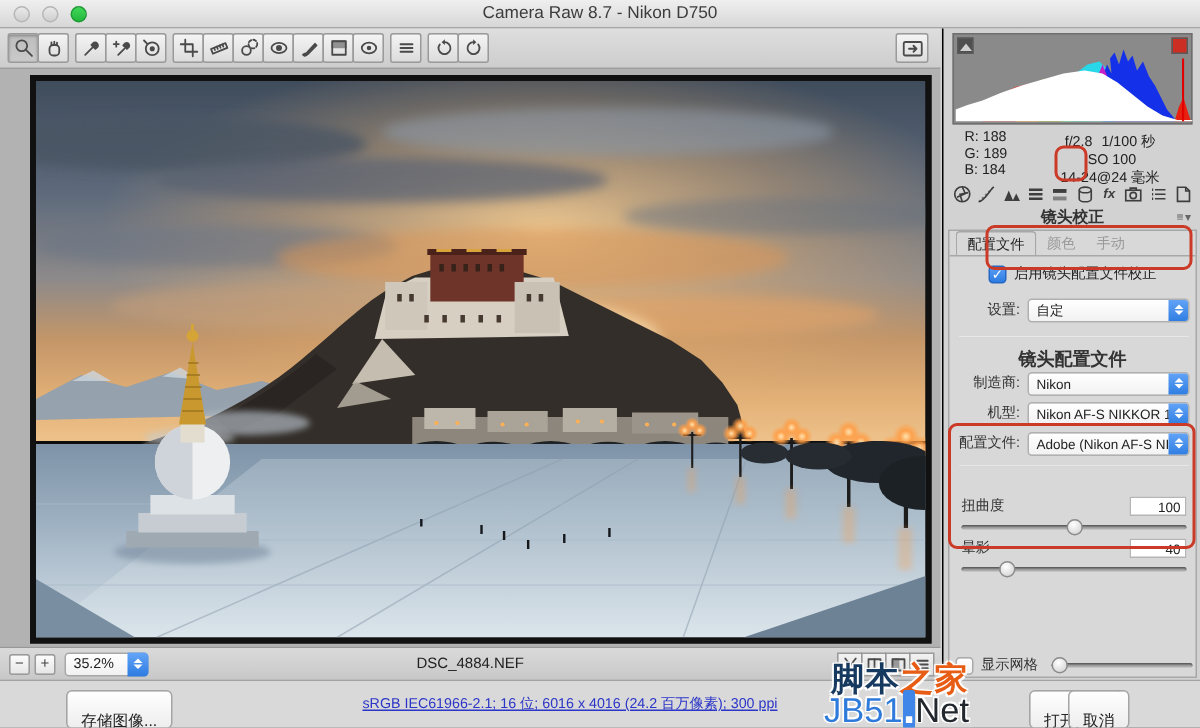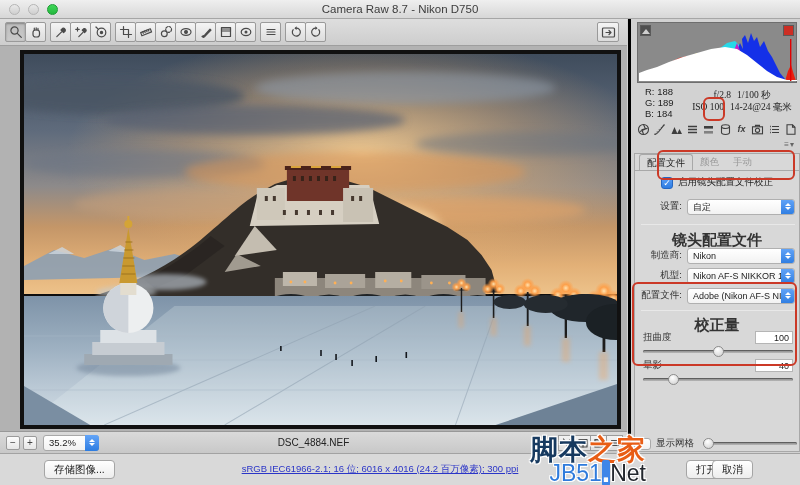--- a/index.html
+++ b/index.html
@@ -56,41 +56,41 @@
   .filename { position:absolute; left:0; right:0; text-align:center; font-size:10px; color:#222; }
   .previewbtns { position:absolute; right:4px; top:3px; display:flex; }
   .pbtn { width:17px; height:16px; border:1px solid #9a9a9a; margin-left:-1px;
     background:linear-gradient(#f2f2f2,#dedede); display:flex; align-items:center; justify-content:center; }
 
   
   .bottombar { position:absolute; top:453px; left:0; width:800px; height:32px;
     background:#d9d9d9; border-top:1px solid #a2a2a2; }
   .macbtn { position:absolute; height:19px; border:1px solid #a5a5a5; border-radius:4px;
     background:linear-gradient(#ffffff,#ededed); font-size:10.5px; color:#222;
-    padding:0 9px; line-height:17px; text-align:center; }
+    padding:12px 9px; line-height:17px; text-align:center; }
   .save-btn { left:44px; top:6px; }
   .open-btn { left:686px; top:6px; }
   .cancel-btn { left:712px; top:6px; }
   .info-link { position:absolute; left:120px; width:520px; top:9px; text-align:center;
     font-size:9.5px; color:#2b35c7; text-decoration:underline; }
 
   
   .sidebar { position:absolute; top:19px; left:628px; width:172px; height:434px;
-    background:#d2d2d2; border-left:3px solid #000000; }
+    background:#d2d2d2; border-left:1px solid #000000; }
   .histbox { position:absolute; top:3px; left:6px; width:160px; height:61px;
     background:#8a8a8a; border:1px solid #6e6e6e; }
   .histbox svg { position:absolute; bottom:1px; left:1px; }
   .clip { position:absolute; top:2px; width:11px; height:11px; border:1px solid #5a5a5a; }
   .clip.shadow { left:2px; background:#4f4f4f; }
   .clip.shadow:after { content:""; position:absolute; left:1px; top:3px; width:0; height:0;
     border-left:4px solid transparent; border-right:4px solid transparent; border-bottom:5px solid #cfcfcf; }
   .clip.hilite { right:2px; background:#cc2e24; }
   .exif { position:absolute; top:67px; left:6px; width:160px; display:flex; font-size:9.5px; color:#222; }
   .exif-rgb { width:50px; padding-left:8px; line-height:11px; }
-  .exif-cam { flex:1; text-align:center; line-height:12px; padding-top:3px;font-family:Liberation Serif, serif; }
+  .exif-cam { flex:1; text-align:center; line-height:12px; padding-top:3px; }
   .exif-cam .sp { display:inline-block; margin:0 3px; }
 
   .tabstrip { position:absolute; top:101px; left:5px; width:162px; display:flex;
     justify-content:space-between; align-items:center; height:18px; }
   .tab { width:15px; height:16px; display:flex; align-items:center; justify-content:center; position:relative; }
   .tab svg { display:block; }
   .tabico { stroke:#3e3e3e; stroke-width:1.1; fill:none; }
   .fx { font-size:9px; font-style:italic; font-weight:bold; color:#3e3e3e; }
 
   .paneltitle { position:absolute; top:119px; left:0; width:172px; text-align:center;
@@ -111,21 +111,21 @@
   .cb.empty { background:linear-gradient(#ffffff,#f0f0f0); border:1px solid #aaa; }
 
   .formrow { position:absolute; left:4px; width:158px; height:17px; display:flex; align-items:center;justify-content:center; }
   .flabel { width:48px; text-align:right; font-size:9.5px; color:#333; padding-right:5px; flex:none; }
   .popup { position:relative; flex:1; height:16px; border:1px solid #b0b0b0; border-radius:3px;
     background:linear-gradient(#ffffff,#f2f2f2); font-size:9px; color:#222; line-height:14px;
     padding-left:5px; white-space:nowrap; overflow:hidden; margin-right:2px; }
   .popup .stepper { height:16px; }
   .divider { position:absolute; left:6px; width:154px; height:1px; background:#b2b2b2;
     border-bottom:1px solid #e8e8e8; }
-  .secheader { position:absolute; left:0; width:100%; text-align:center; font-size:15px;
+  .secheader { position:absolute; left:0; width:100%; text-align:center; font-size:12px;
     font-weight:bold; color:#333; }
   .sliderlabels { position:absolute; left:8px; width:150px; display:flex;
     justify-content:space-between; align-items:center; font-size:9.5px; color:#333; }
   .valbox { width:38px; height:13px; border:1px solid #b5b5b5; background:#fff;
     font-size:9px; text-align:right; padding-right:3px; line-height:12px; color:#222; }
   .track { position:absolute; left:8px; width:150px; height:3px; border-radius:2px;
     background:linear-gradient(#8e8e8e,#b5b5b5); box-shadow:inset 0 1px 1px rgba(0,0,0,.4); }
   .thumb { position:absolute; top:-4px; width:11px; height:11px; border-radius:50%;
     background:radial-gradient(circle at 40% 30%,#ffffff,#cdcdcd); border:1px solid #8b8b8b; }
 
@@ -136,21 +136,21 @@
 
   
   .redbox { position:absolute; border:2px solid #cb3927; border-radius:6px;
     pointer-events:none; z-index:6; }
   .rb-tab { top:97px; left:703px; width:22px; height:24px; }
   .rb-check { top:150px; left:657px; width:138px; height:30px; }
   .rb-amount { top:282px; left:632px; width:165px; height:84px; }
 
   
   .watermark { position:absolute; right:2px; bottom:0; z-index:20; text-align:right; line-height:1; }
-  .wm1 { font-size:28px; font-weight:bold; letter-spacing:1px;
+  .wm1 { font-size:22px; font-weight:bold; letter-spacing:1px;
     text-shadow:-1px -1px 0 #fff,1px -1px 0 #fff,-1px 1px 0 #fff,1px 1px 0 #fff,0 0 3px #fff; }
   .wm1 .navy { color:#16395f; } .wm1 .orange { color:#e85d15; }
   .wm2 { font-size:23px; font-weight:normal; margin-top:-2px;
     text-shadow:-1px -1px 0 #fff,1px -1px 0 #fff,-1px 1px 0 #fff,1px 1px 0 #fff; }
   .wm2 .blue { color:#2f7bdc; } .wm2 .dot { background:#3f86e8; color:#fff; border-radius:2px; padding:0 1px; }
   .wm2 .dark { color:#23282e; }
 </style>
 </head>
 <body>
 
@@ -579,20 +579,21 @@
           </svg>
       </div>
       <div class="tab">
         <svg width="13" height="13" class="tabico">
             <path d="M3 1.8 h5.5 L11 4.3 V11.2 H3 Z"></path>
             <path d="M8.5 1.8 V4.3 H11"></path>
           </svg>
       </div>
     </div>
 
+    <div class="paneltitle">镜头校正</div>
     <div class="panelmenu">≡▾</div>
 
     <div class="content">
       <div class="subtabs">
         <span class="subtab active">配置文件</span>
         <span class="subtab">颜色</span>
         <span class="subtab">手动</span>
       </div>
 
       <div class="cbrow">
@@ -639,21 +640,20 @@
         <div class="popup">
           <span>Adobe (Nikon AF-S NIKKO...</span>
           <span class="stepper">
               <i class="up"></i>
               <i class="dn"></i>
             </span>
         </div>
       </div>
 
       <div class="divider" style="top:156px;"></div>
-      <div class="secheader" style="top:162px;">校正量</div>
 
       <div class="sliderlabels" style="top:177px;">
         <span>扭曲度</span>
         <span class="valbox">100</span>
       </div>
       <div class="track" style="top:196px;">
         <span class="thumb" style="left:70px;"></span>
       </div>
 
       <div class="sliderlabels" style="top:205px;">

